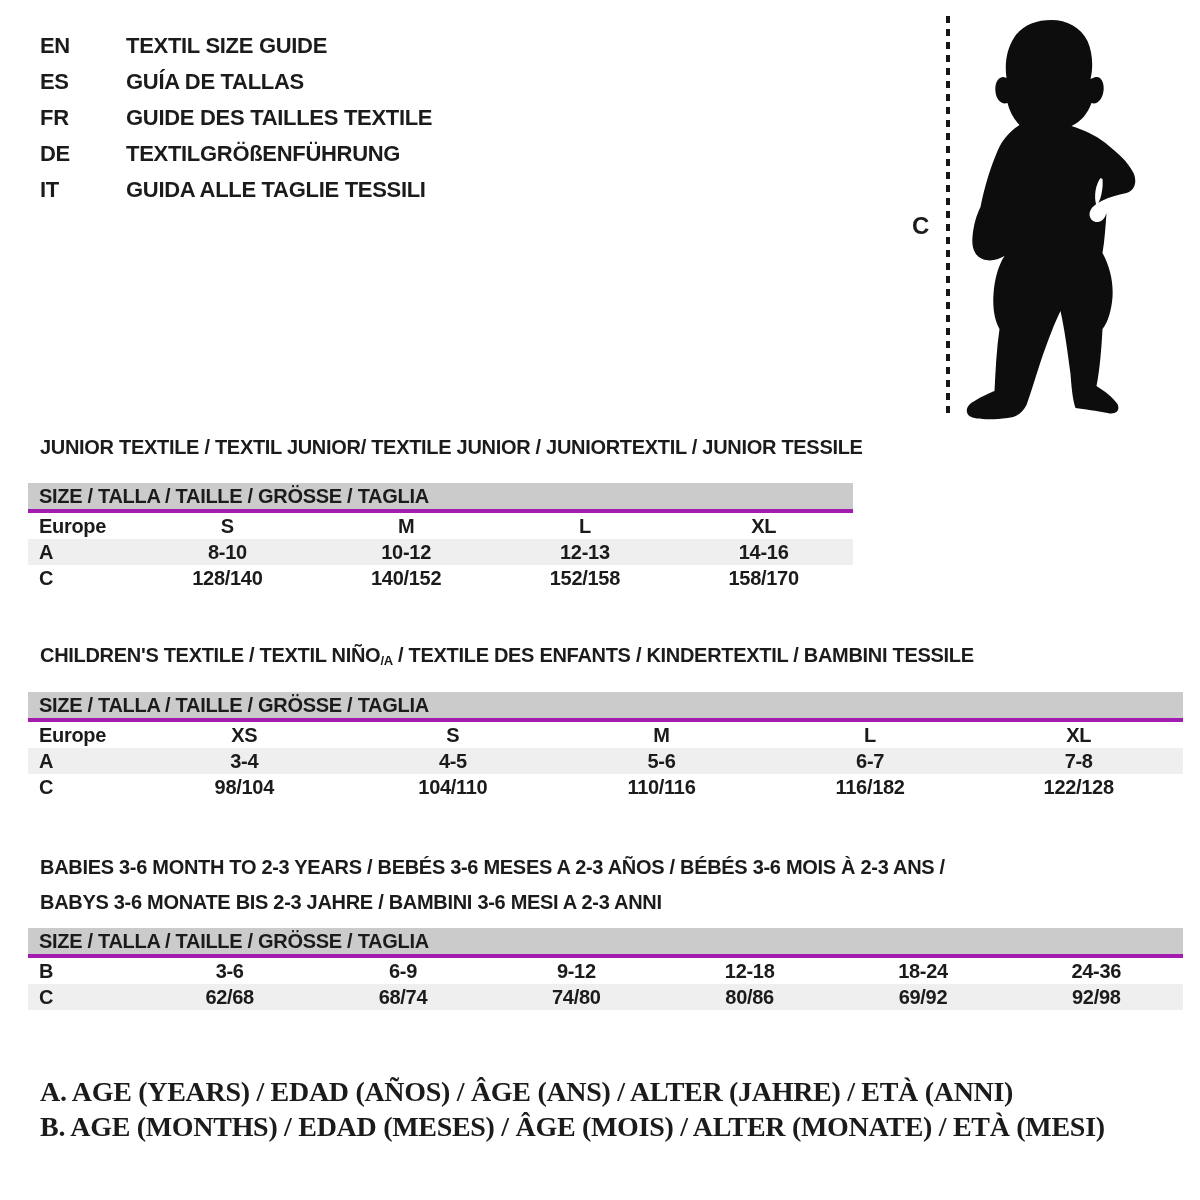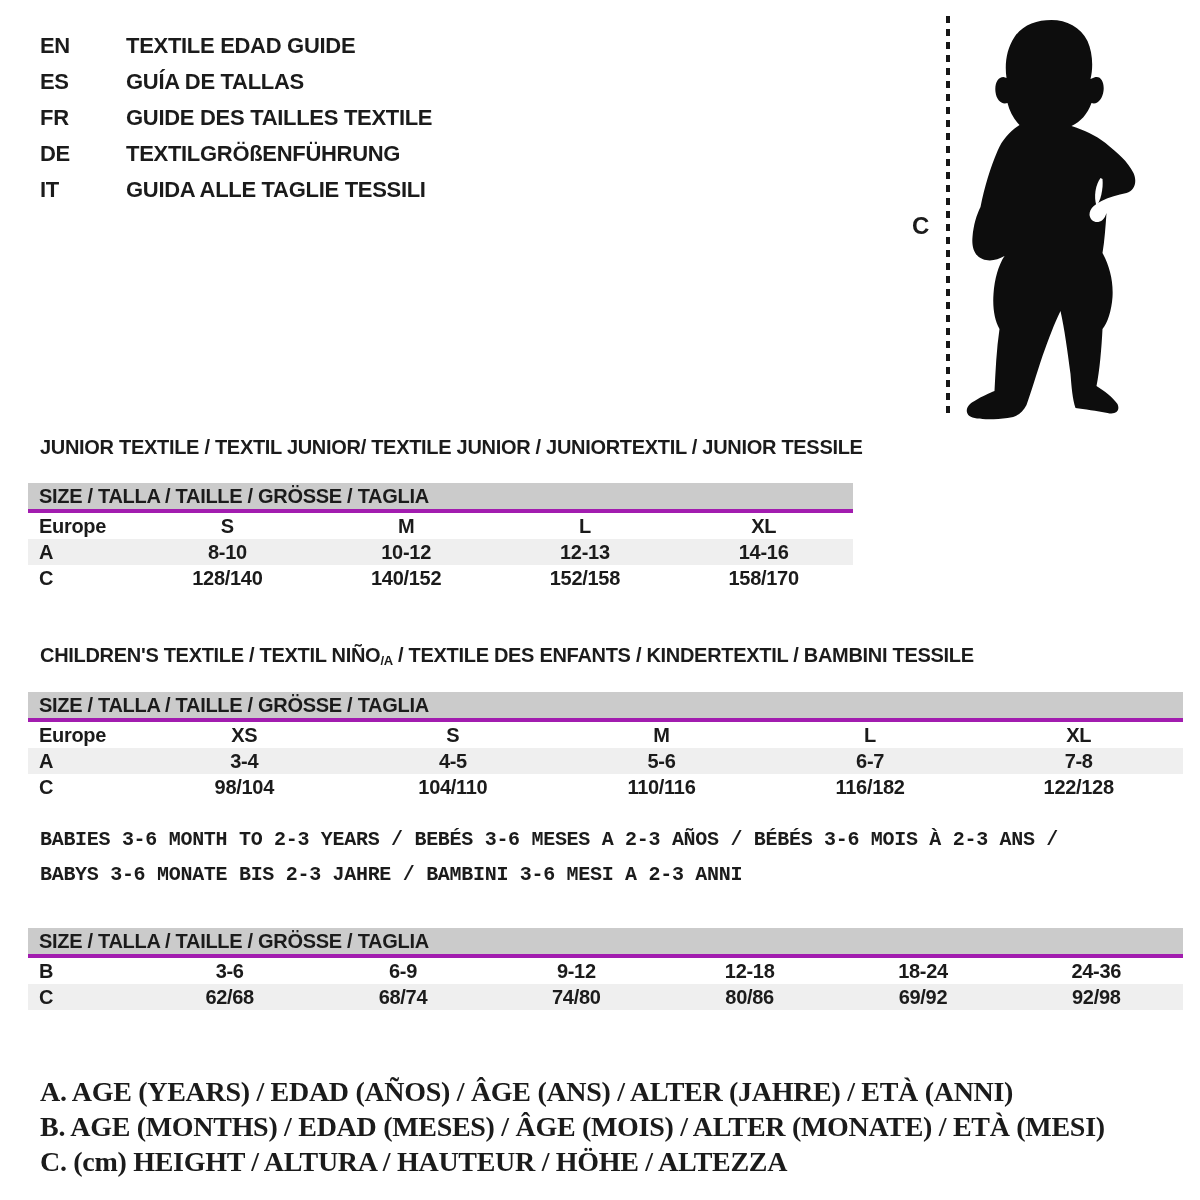--- a/index.html
+++ b/index.html
@@ -21,21 +21,21 @@
   .dash-line {
     position:absolute; left:946px; top:16px; width:4px; height:400px;
     background:repeating-linear-gradient(to bottom,#161616 0 7px,transparent 7px 13px);
   }
   .baby-svg { position:absolute; left:963px; top:20px; width:176px; height:400px; }
 
   
   .sec-title { position:absolute; left:40px; font-size:20px; white-space:nowrap; }
   .title-junior { top:436px; }
   .title-children { top:644px; }
-  .title-babies { top:822px; line-height:35px;font-family:Liberation Mono, monospace; }
+  .title-babies { top:850px; line-height:35px; }
   .title-sub { font-size:13px; position:relative; top:3px; }
 
   
   .dtable { position:absolute; left:28px; }
   .t-junior   { top:483px; width:825px; }
   .t-children { top:692px; width:1155px; }
   .t-babies   { top:928px; width:1155px; }
   .size-bar {
     height:30px; background:var(--bar,#cbcbcb);
     border-bottom:4px solid #a21caf;
@@ -53,21 +53,21 @@
   .legend { position:absolute; left:40px; top:1074px; font-size:28px; line-height:35px;font-family:Liberation Serif, serif; }
 </style>
 </head>
 <body>
 
 <div class="page">
 
   <div class="lang-block">
     <div class="lang-row">
       <span class="lang-code">EN</span>
-      <span class="lang-label">TEXTILE EDAD GUIDE</span>
+      <span class="lang-label">TEXTIL SIZE GUIDE</span>
     </div>
     <div class="lang-row">
       <span class="lang-code">ES</span>
       <span class="lang-label">GUÍA DE TALLAS</span>
     </div>
     <div class="lang-row">
       <span class="lang-code">FR</span>
       <span class="lang-label">GUIDE DES TAILLES TEXTILE</span>
     </div>
     <div class="lang-row">
@@ -209,16 +209,15 @@
       <div class="tcell">74/80</div>
       <div class="tcell">80/86</div>
       <div class="tcell">69/92</div>
       <div class="tcell">92/98</div>
     </div>
   </div>
 
   <div class="legend">
     <div>A. AGE (YEARS) / EDAD (AÑOS) / ÂGE (ANS) / ALTER (JAHRE) / ETÀ (ANNI)</div>
     <div>B. AGE (MONTHS) / EDAD (MESES) / ÂGE (MOIS) / ALTER (MONATE) / ETÀ (MESI)</div>
-    <div>C. (cm) HEIGHT / ALTURA / HAUTEUR / HÖHE / ALTEZZA</div>
   </div>
 
 </div>
 
 </body></html>

